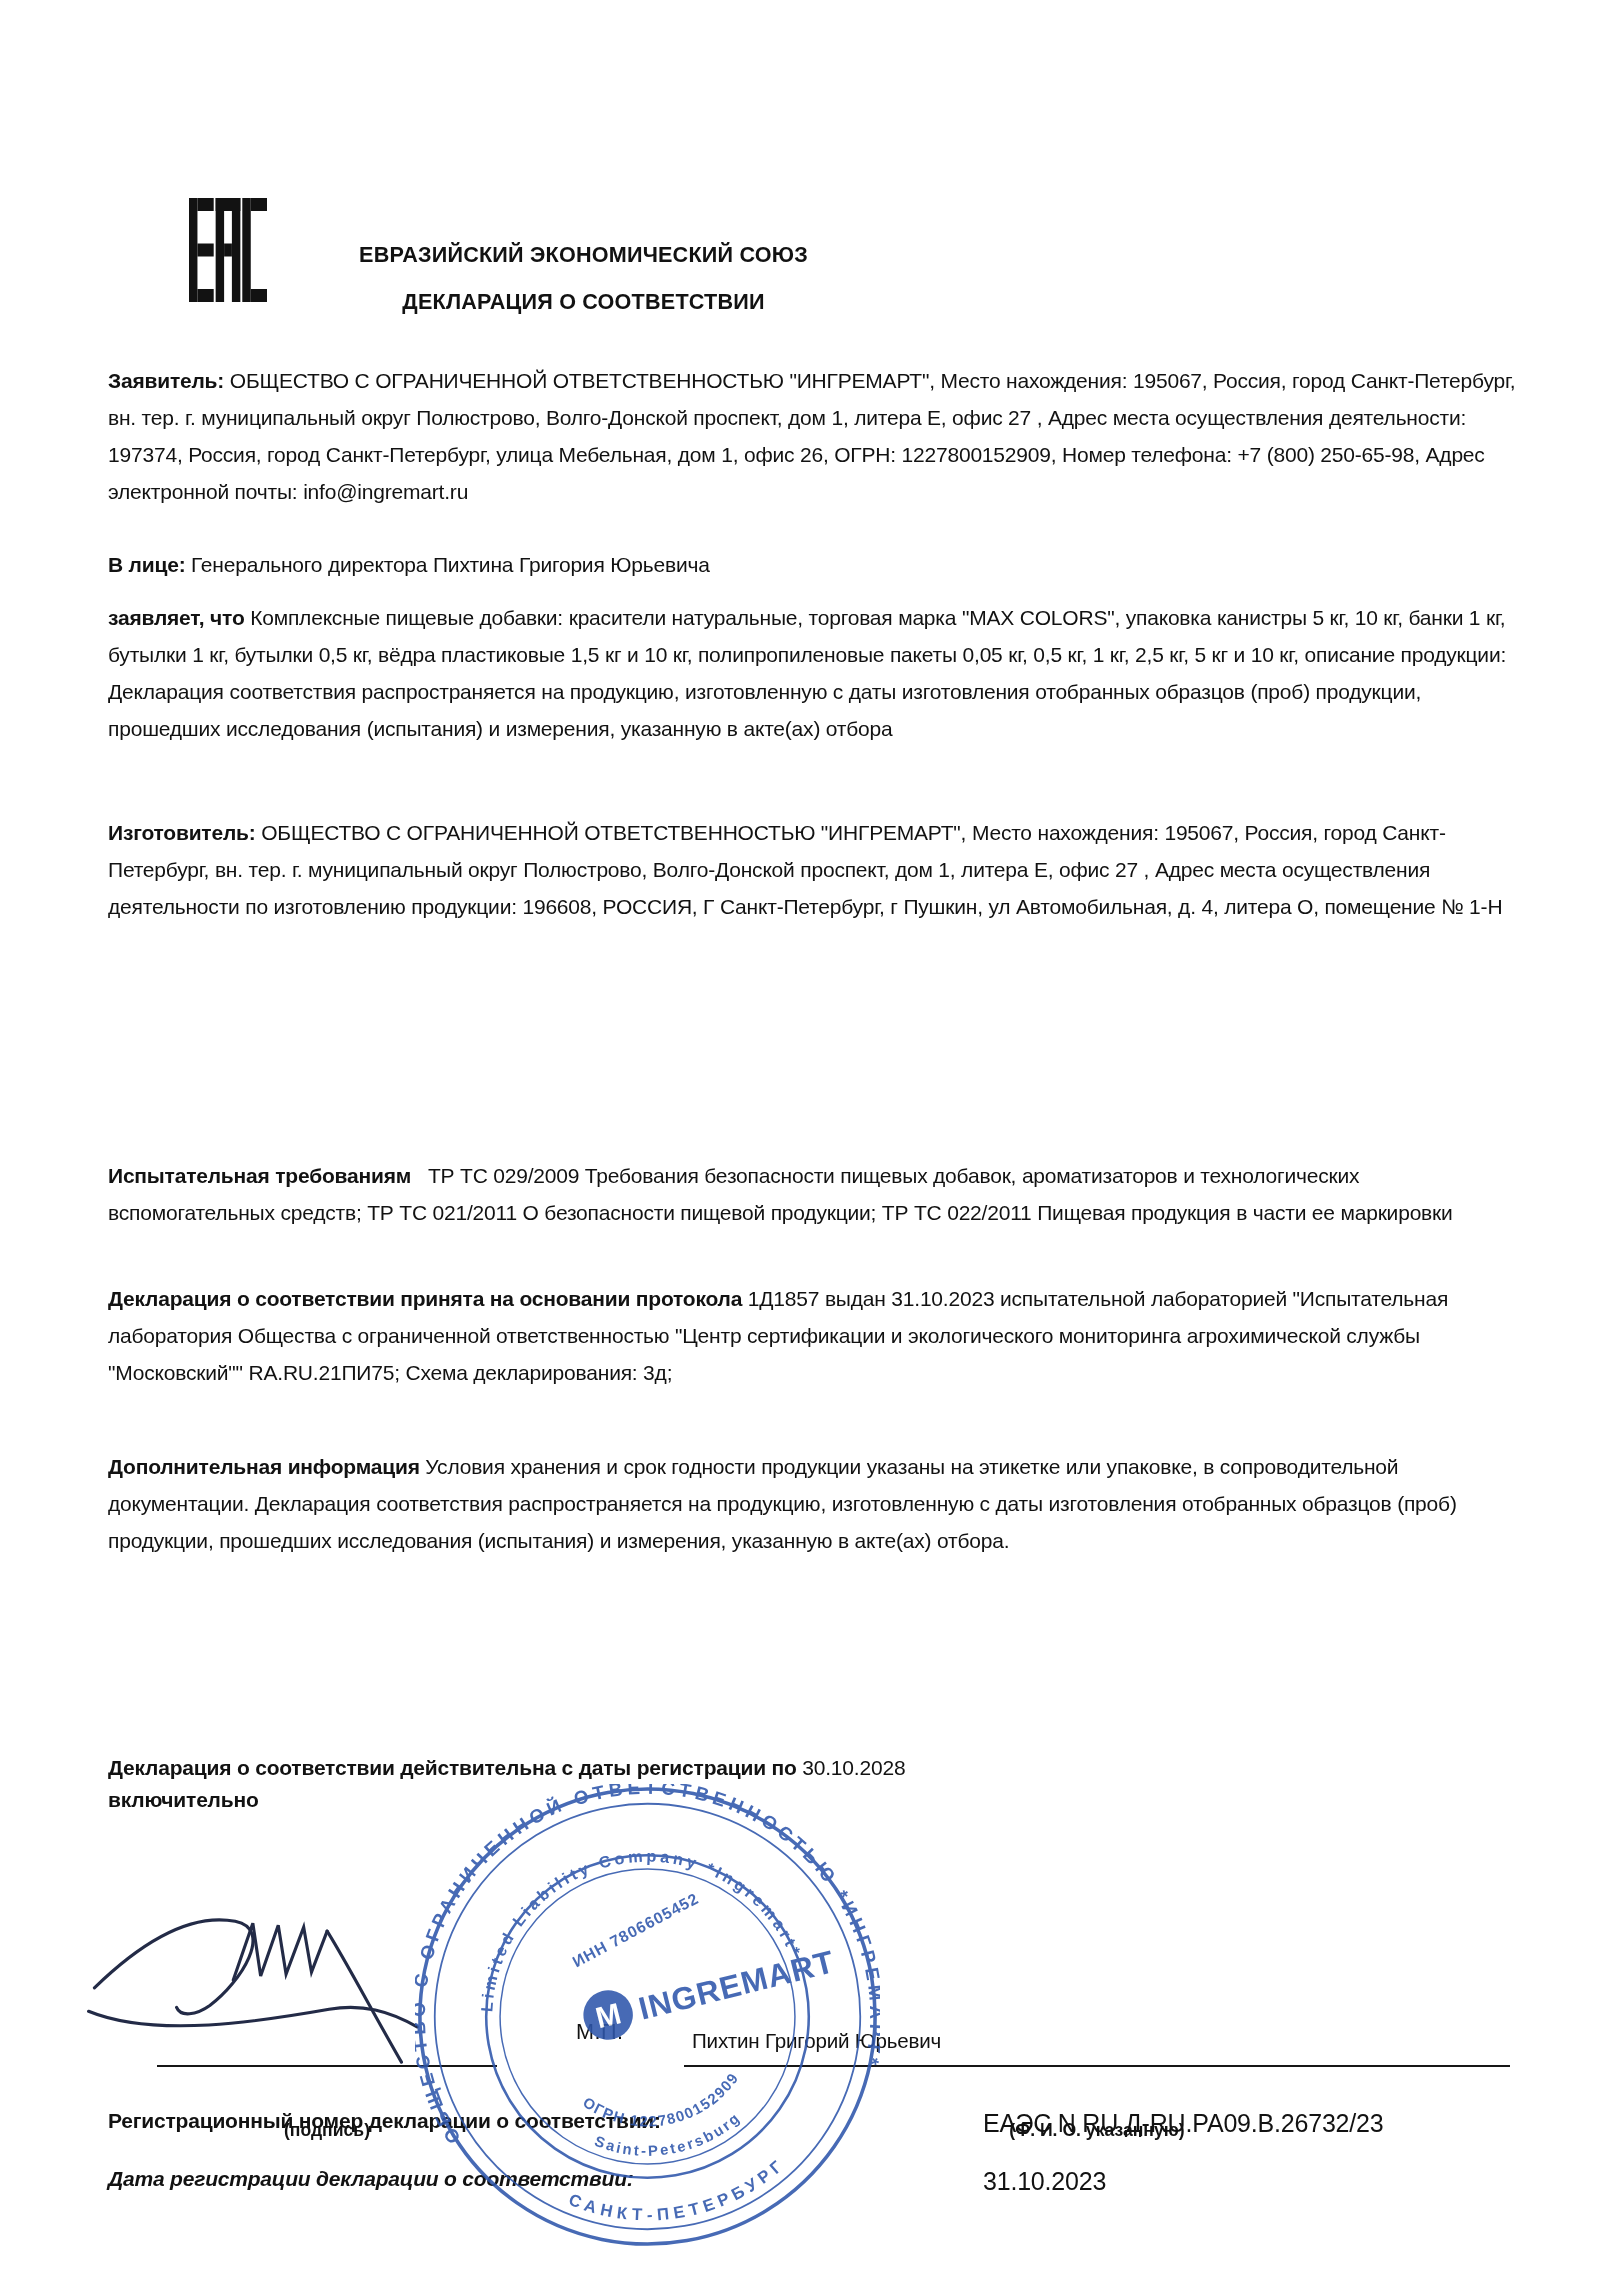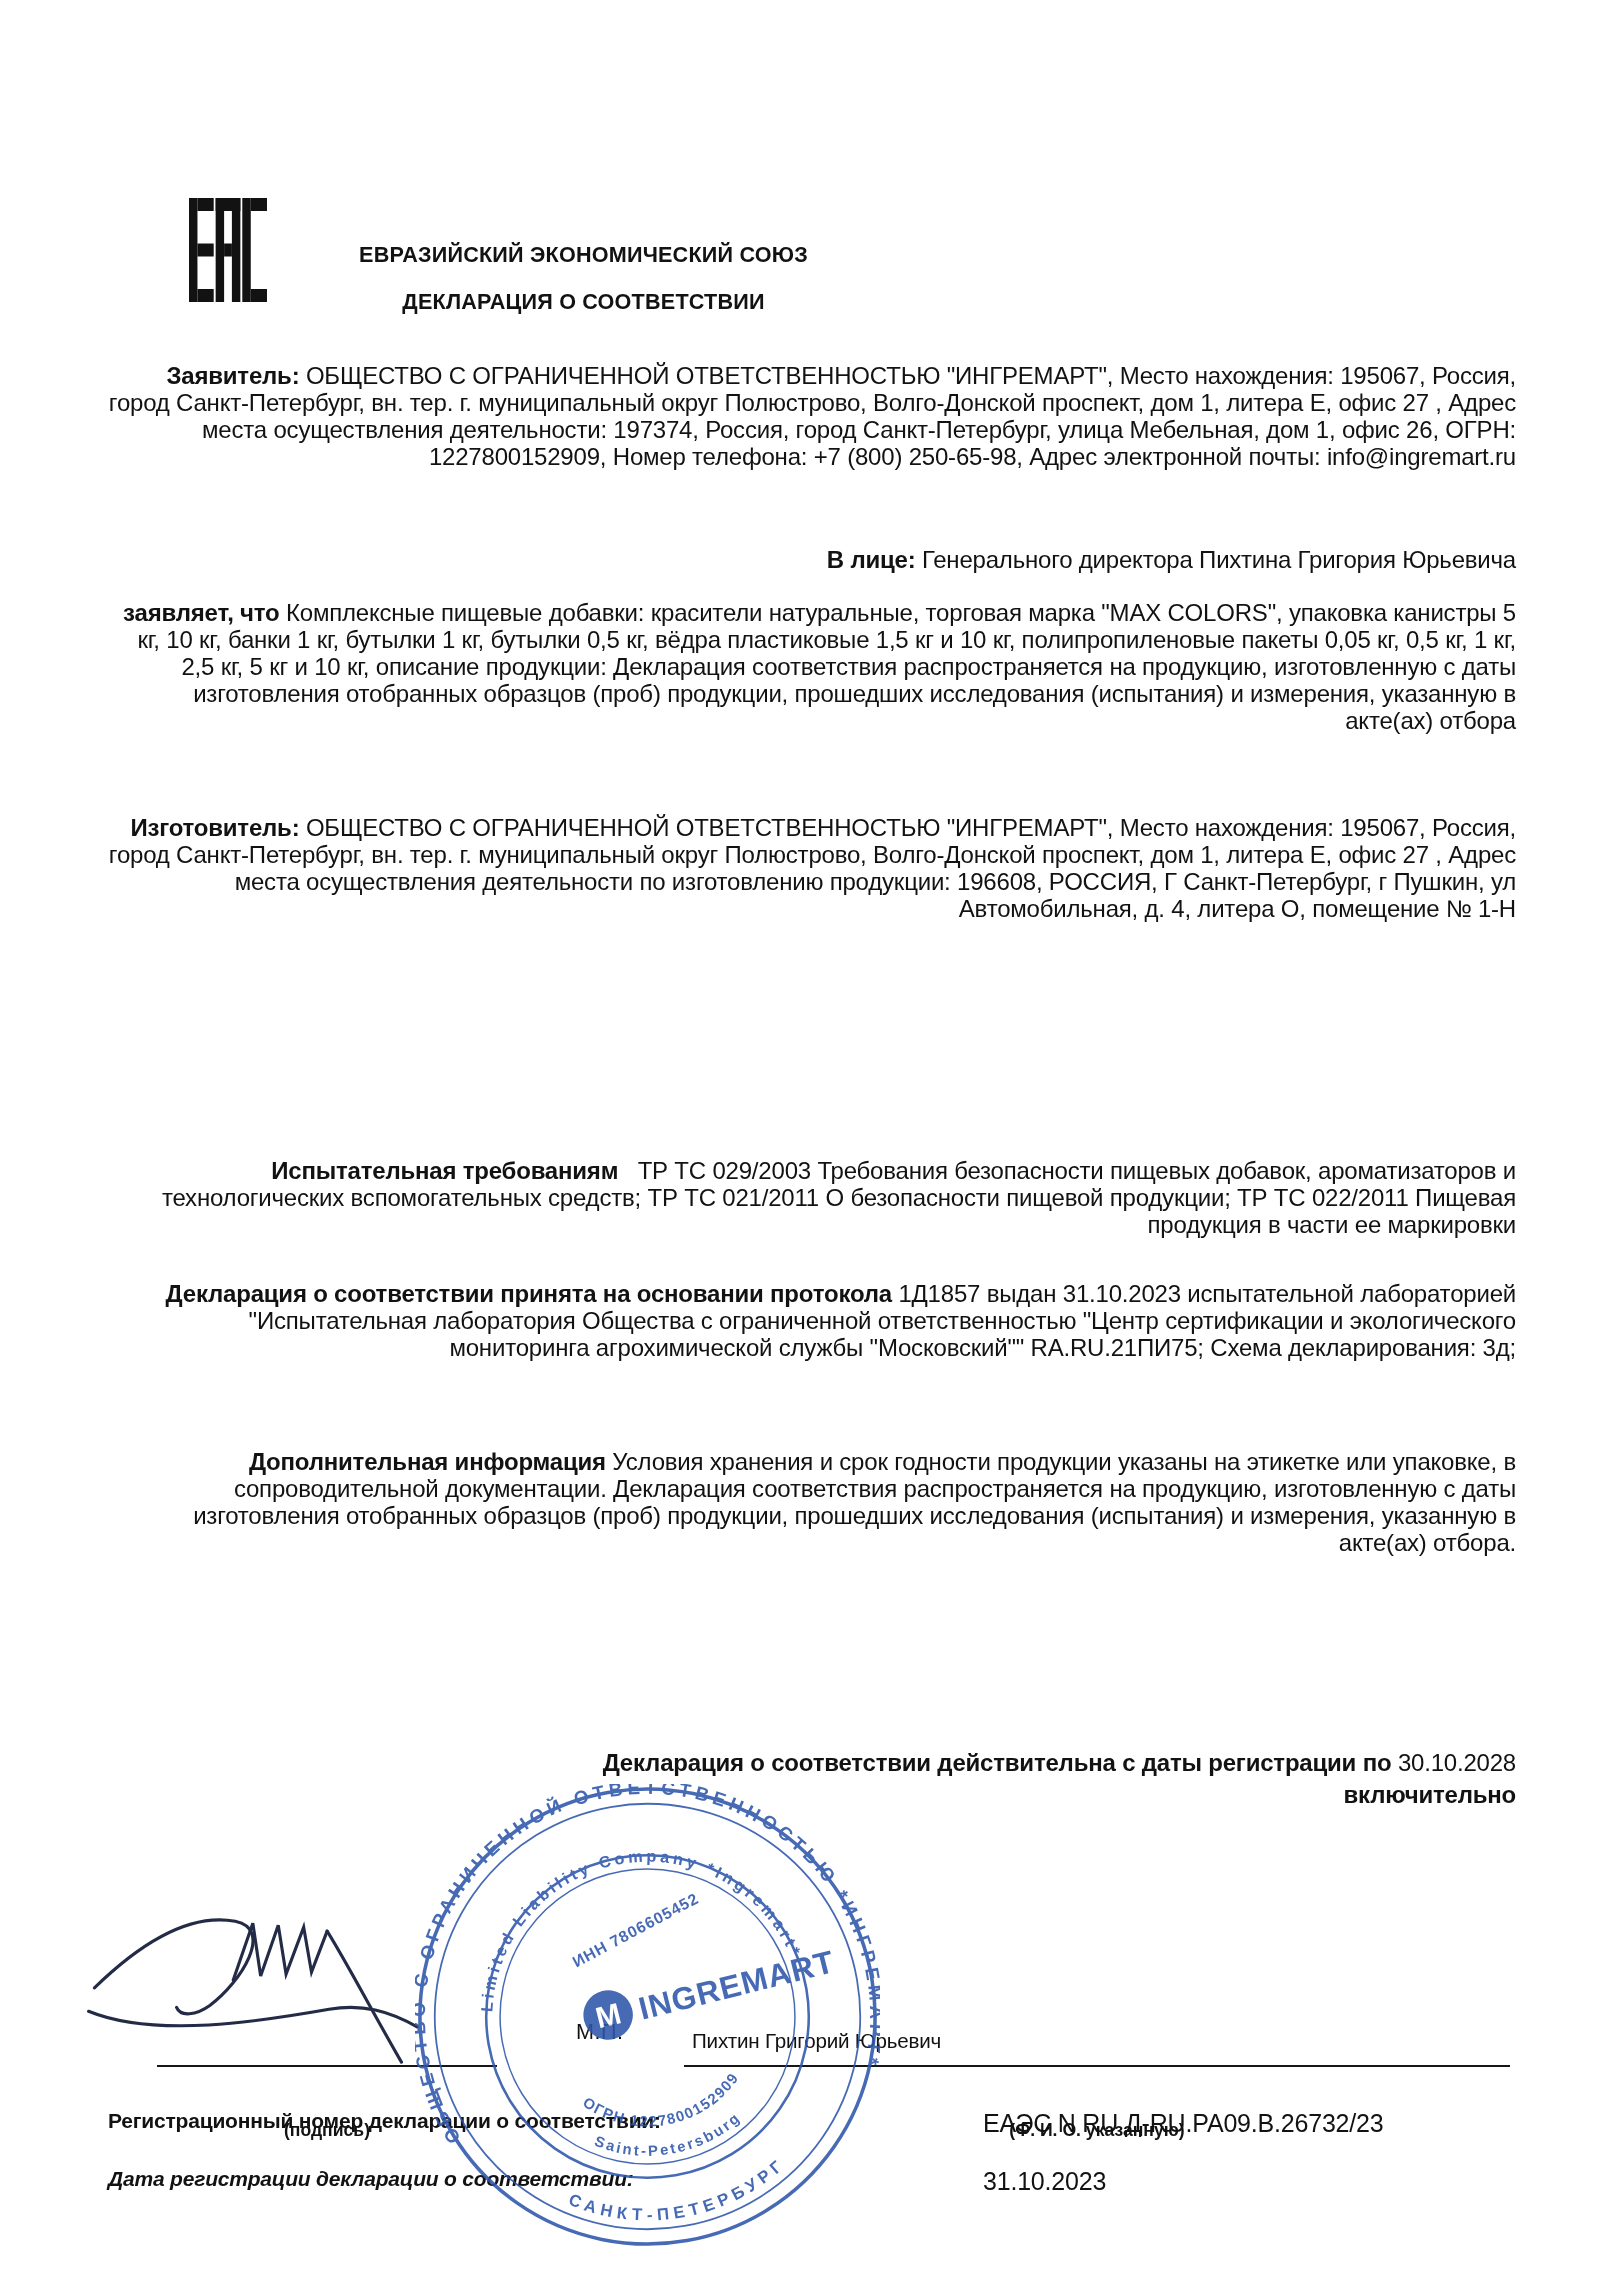--- a/index.html
+++ b/index.html
@@ -6,23 +6,22 @@
   .page{
     position:relative;width:1620px;height:2293px;background:#ffffff;
     font-family:"Liberation Sans",sans-serif;color:#121212;overflow:hidden;
   }
   .title{
     position:absolute;left:108px;width:951px;text-align:center;
     font-size:21.6px;font-weight:bold;letter-spacing:0.2px;white-space:pre-wrap;
   }
   .para{
     position:absolute;left:108px;width:1408px;
-    font-size:24px;line-height:27px;letter-spacing:-0.2px;
+    font-size:21px;line-height:37px;letter-spacing:-0.2px;
     white-space:pre-wrap;
-    text-align:right;
   }
   .b{font-weight:bold;}
   .sigline{position:absolute;border-top:2.9px solid #161616;height:0;}
   .caption{position:absolute;text-align:center;font-weight:bold;font-size:17.6px;margin-top:48px;}
   .regrow-label{position:absolute;left:108px;font-weight:bold;font-size:21px;letter-spacing:-0.2px;}
   .regrow-value{position:absolute;left:983px;font-size:25px;letter-spacing:-0.2px;}
   .mp{position:absolute;font-size:21.6px;letter-spacing:0.5px;}
   .fio{position:absolute;font-size:20.6px;letter-spacing:-0.2px;}
   svg{position:absolute;}
 </style>
@@ -55,21 +54,21 @@
 
   <div class="para" style="top:362px;"><span class="b">Заявитель: </span><span>ОБЩЕСТВО С ОГРАНИЧЕННОЙ ОТВЕТСТВЕННОСТЬЮ "ИНГРЕМАРТ", Место нахождения: 195067, Россия, город Санкт-Петербург, вн. тер. г. муниципальный округ Полюстрово, Волго-Донской проспект, дом 1, литера Е, офис 27 , Адрес места осуществления деятельности: 197374, Россия, город Санкт-Петербург, улица Мебельная, дом 1, офис 26, ОГРН: 1227800152909, Номер телефона: +7 (800) 250-65-98, Адрес электронной почты: info@ingremart.ru</span></div>
 
   <div class="para" style="top:546px;"><span class="b">В лице: </span><span>Генерального директора Пихтина Григория Юрьевича</span></div>
 
   <div class="para" style="top:599px;"><span class="b">заявляет, что </span><span>Комплексные пищевые добавки: красители натуральные, торговая марка "MAX COLORS", упаковка канистры 5 кг, 10 кг, банки 1 кг, бутылки 1 кг, бутылки 0,5 кг, вёдра пластиковые 1,5 кг и 10 кг, полипропиленовые пакеты 0,05 кг, 0,5 кг, 1 кг, 2,5 кг, 5 кг и 10 кг, описание продукции: Декларация соответствия распространяется на продукцию, изготовленную с даты изготовления отобранных образцов (проб) продукции, прошедших исследования (испытания) и измерения, указанную в акте(ах) отбора</span></div>
 
   <div class="para" style="top:814px;"><span class="b">Изготовитель: </span><span>ОБЩЕСТВО С ОГРАНИЧЕННОЙ ОТВЕТСТВЕННОСТЬЮ "ИНГРЕМАРТ", Место нахождения: 195067, Россия, город Санкт-Петербург, вн. тер. г. муниципальный округ Полюстрово, Волго-Донской проспект, дом 1, литера Е, офис 27 , Адрес места осуществления деятельности по изготовлению продукции: 196608, РОССИЯ, Г Санкт-Петербург, г Пушкин, ул Автомобильная, д. 4, литера О, помещение № 1-Н</span></div>
 
 
-  <div class="para" style="top:1157px;"><span class="b">Испытательная требованиям   </span><span>ТР ТС 029/2003 Требования безопасности пищевых добавок, ароматизаторов и технологических вспомогательных средств; ТР ТС 021/2011 О безопасности пищевой продукции; ТР ТС 022/2011 Пищевая продукция в части ее маркировки</span></div>
+  <div class="para" style="top:1157px;"><span class="b">Испытательная требованиям   </span><span>ТР ТС 029/2009 Требования безопасности пищевых добавок, ароматизаторов и технологических вспомогательных средств; ТР ТС 021/2011 О безопасности пищевой продукции; ТР ТС 022/2011 Пищевая продукция в части ее маркировки</span></div>
 
   <div class="para" style="top:1280px;"><span class="b">Декларация о соответствии принята на основании протокола </span><span>1Д1857 выдан 31.10.2023 испытательной лабораторией "Испытательная лаборатория Общества с ограниченной ответственностью "Центр сертификации и экологического мониторинга агрохимической службы "Московский"" RA.RU.21ПИ75; Схема декларирования: 3д;</span></div>
 
   <div class="para" style="top:1448px;"><span class="b">Дополнительная информация </span><span>Условия хранения и срок годности продукции указаны на этикетке или упаковке, в сопроводительной документации. Декларация соответствия распространяется на продукцию, изготовленную с даты изготовления отобранных образцов (проб) продукции, прошедших исследования (испытания) и измерения, указанную в акте(ах) отбора.</span></div>
 
   <div class="para" style="top:1749px;"><span class="b">Декларация о соответствии действительна с даты регистрации по </span><span>30.10.2028</span></div>
   <div class="para" style="top:1781px;"><span class="b">включительно</span></div>
 
   <svg style="left:86px;top:1892px;" width="363" height="176" viewBox="0 0 370 180">
     <g fill="none" stroke="#232b47" stroke-width="3.2" stroke-linecap="round">

